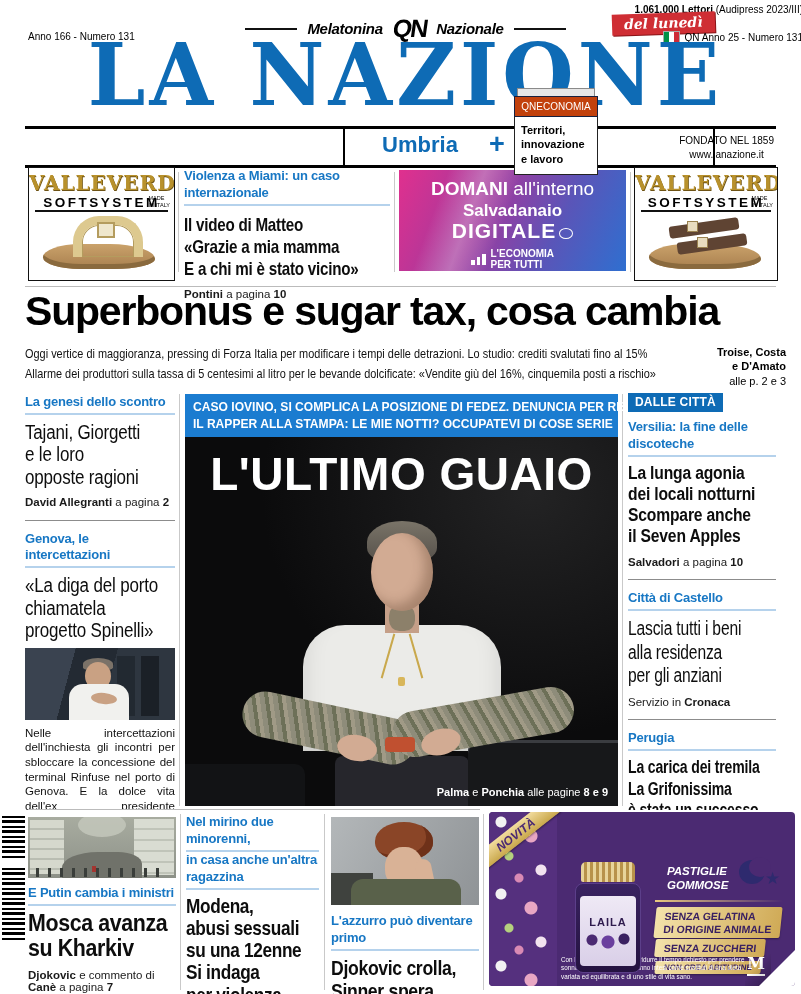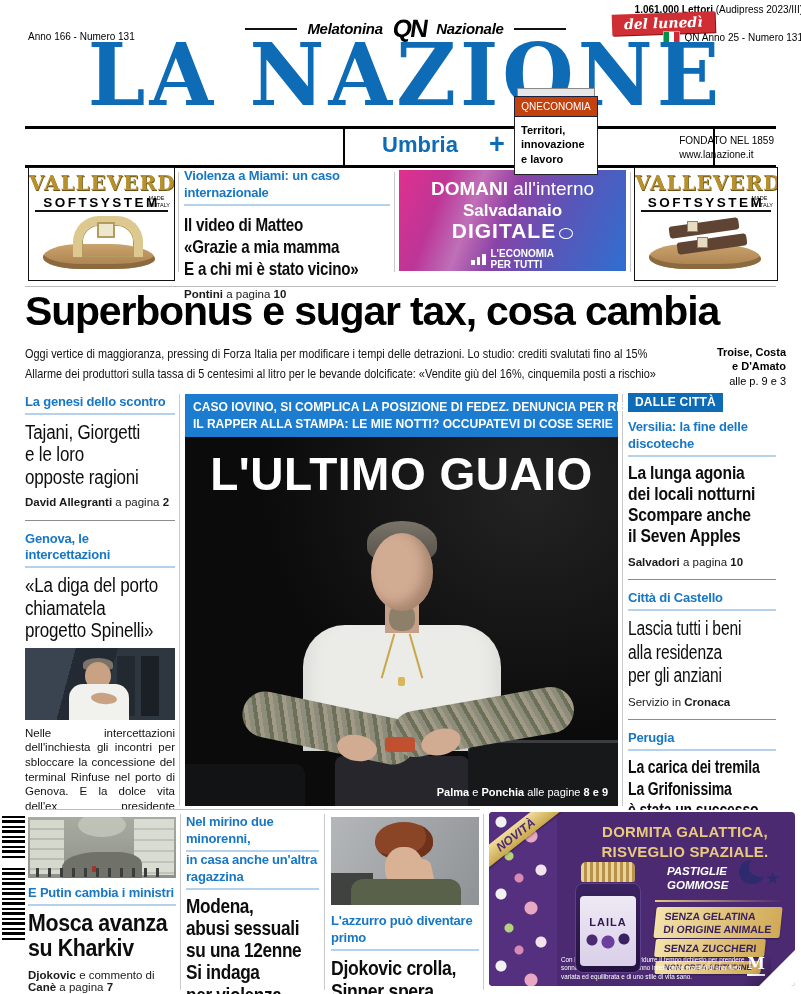--- a/index.html
+++ b/index.html
@@ -37,21 +37,21 @@
   
   #dateband{position:absolute;top:126px;left:25px;width:751px;height:36px;
       border-top:3px solid #000;border-bottom:3px solid #000;}
   .vline-k{position:absolute;top:0;bottom:0;width:1.5px;background:#000;}
   #db-v1{left:318px}#db-v2{left:688px}
   #db-date{position:absolute;left:2px;top:3px;line-height:1.2;}
   .db-main{font-weight:bold;font-size:13px;}
   .db-sub{font-size:9.5px;}
   #db-edition{position:absolute;left:330px;width:130px;top:3px;text-align:center;color:#0e6bb5;font-weight:bold;font-size:22px;}
   #db-plus{position:absolute;left:464px;top:0px;color:#0e6bb5;font-weight:bold;font-size:27px;}
-  #db-founded{position:absolute;right:2px;top:5px;text-align:left;font-size:10px;line-height:1.35;}
+  #db-founded{position:absolute;right:2px;top:5px;text-align:center;font-size:10px;line-height:1.35;}
 
   
   .ad-box{position:absolute;border:1px solid #111;background:#fff;overflow:hidden;}
   #ad-vv-left{left:28px;top:167px;width:145px;height:112px;}
   #ad-vv-right{left:634px;top:167px;width:142px;height:112px;}
   .vv-brand{font-family:"DejaVu Serif",serif;font-weight:bold;font-size:20px;color:#b8912c;
       text-align:center;letter-spacing:1px;margin-top:3px;text-shadow:0.6px 0.6px 0 #6e5314;}
   .vv-line{font-size:13.5px;font-weight:bold;letter-spacing:2.5px;text-align:center;border-bottom:2px solid #111;margin:0 6px;}
   .vv-made{position:absolute;right:4px;top:27px;font-size:5.5px;line-height:1.25;text-align:left;}
   .sandal{position:absolute;bottom:8px;left:12px;right:12px;height:58px;}
@@ -363,21 +363,21 @@
   <div id="rule1"></div>
 
   <h1 id="main-headline" style="margin:0">Superbonus e sugar tax, cosa cambia</h1>
   <div id="main-deck">
     <div class="deck-line">Oggi vertice di maggioranza, pressing di Forza Italia per modificare i tempi delle detrazioni. Lo studio: crediti svalutati fino al 15%</div>
     <div class="deck-line">Allarme dei produttori sulla tassa di 5 centesimi al litro per le bevande dolcificate: «Vendite giù del 16%, cinquemila posti a rischio»</div>
   </div>
   <div id="main-authors">
     <div class="b">Troise, Costa</div>
     <div class="b">e D'Amato</div>
-    <div>alle p. 9 e 3</div>
+    <div>alle p. 2 e 3</div>
   </div>
 
   <div class="vdiv" id="vd1"></div>
   <div class="vdiv" id="vd2"></div>
 
   <div id="col-left">
     <div>
       <span class="kick">La genesi dello scontro</span>
       <div class="hl hl-light-l ml">Tajani, Giorgetti
 e le loro
@@ -505,22 +505,20 @@
     </div>
     <span class="kick">L'azzurro può diventare primo</span>
     <div class="hl hl-tennis ml">Djokovic crolla,
 Sinner spera</div>
 
   </div>
 
   <div id="ad-laila">
     <div id="laila-flowers"></div>
     <div id="laila-novita">NOVITÀ</div>
-    <div id="laila-headline" class="ml">DORMITA GALATTICA,
-RISVEGLIO SPAZIALE.</div>
     <div id="laila-jar">
       <div class="cap"></div>
       <div class="jarbody">
         <div class="jarlabel">
           <div class="jarbrand">LAILA</div>
           <div class="jarberries"></div>
         </div>
       </div>
     </div>
     <div id="laila-pastiglie" class="ml">PASTIGLIE

